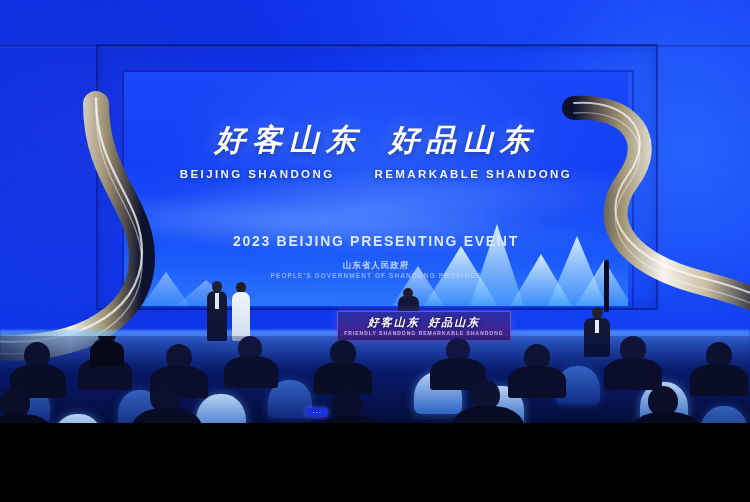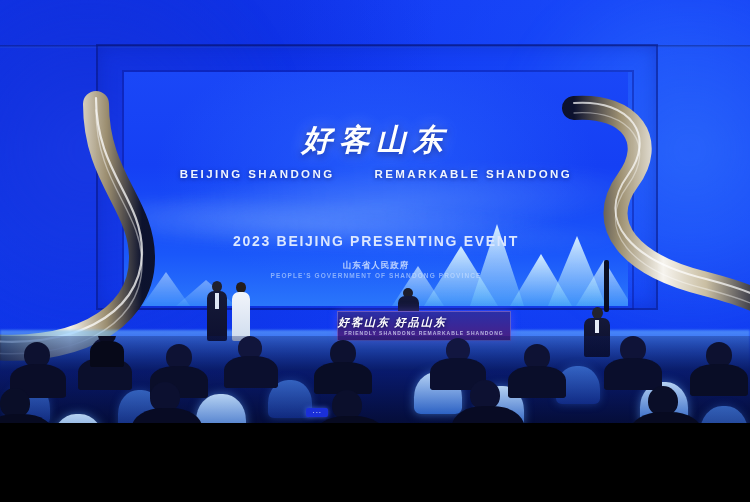--- a/index.html
+++ b/index.html
@@ -68,22 +68,22 @@
   
   .floor{position:absolute;left:0;right:0;top:330px;height:40px;
     background:linear-gradient(180deg,rgba(120,195,255,.55),rgba(30,90,210,.30));filter:blur(1px);}
   .person{position:absolute;}
   .p-head{position:absolute;border-radius:50%;}
   .p-body{position:absolute;border-radius:7px 7px 2px 2px;}
 
   .podium{position:absolute;left:337px;top:311px;width:172px;height:28px;
     background:linear-gradient(180deg,#2a2fa8,#4a1f86);
     border:1px solid rgba(150,160,255,.45);box-shadow:0 0 10px rgba(110,90,255,.45);}
-  .podium-cn{position:absolute;left:0;right:0;top:3px;
-    font-family:Liberation Serif, serif;font-style:italic;
+  .podium-cn{position:absolute;left:0;right:0;top:3px;text-align:center;
+    font-family:Liberation Mono, monospace;font-style:italic;
     font-size:11px;font-weight:700;color:#fff;letter-spacing:2px;
     text-shadow:0 1px 4px rgba(0,0,40,.8);}
   .podium-en{position:absolute;left:0;right:0;top:18px;text-align:center;
     font-size:5px;font-weight:700;color:rgba(230,238,255,.7);letter-spacing:1px;}
 
   
   .aud{position:absolute;left:0;right:0;top:336px;bottom:0;overflow:hidden;
     background:linear-gradient(180deg,rgba(10,26,96,.30) 0%,rgba(6,14,56,.70) 38%,rgba(4,9,38,.90) 100%);}
   .chair{position:absolute;border-radius:46% 46% 14% 14%/60% 60% 14% 14%;
     background:linear-gradient(180deg,rgba(196,226,255,.92),rgba(60,130,245,.72));
@@ -119,20 +119,21 @@
       <div class="mt" style="left:386px;width:62px;height:52px;"></div>
       <div class="mt" style="left:424px;width:58px;height:70px;"></div>
       <div class="mt" style="left:268px;width:52px;height:40px;opacity:.75;"></div>
       <div class="mt" style="left:452px;width:56px;height:46px;opacity:.8;"></div>
       <div class="mt" style="left:18px;width:48px;height:34px;opacity:.55;"></div>
       <div class="mt" style="left:52px;width:60px;height:26px;opacity:.45;"></div>
     </div>
 
     <div class="ttl-row">
       <div class="ttl-cn">好客山东</div>
+      <div class="ttl-cn">好品山东</div>
     </div>
 
     <div class="sub-row">
       <div class="sub-en">BEIJING SHANDONG</div>
       <div class="sub-en">REMARKABLE SHANDONG</div>
     </div>
 
     <div class="evt-en">2023 BEIJING PRESENTING EVENT</div>
     <div class="gov-cn">山东省人民政府</div>
     <div class="gov-en">PEOPLE'S GOVERNMENT OF SHANDONG PROVINCE</div>

